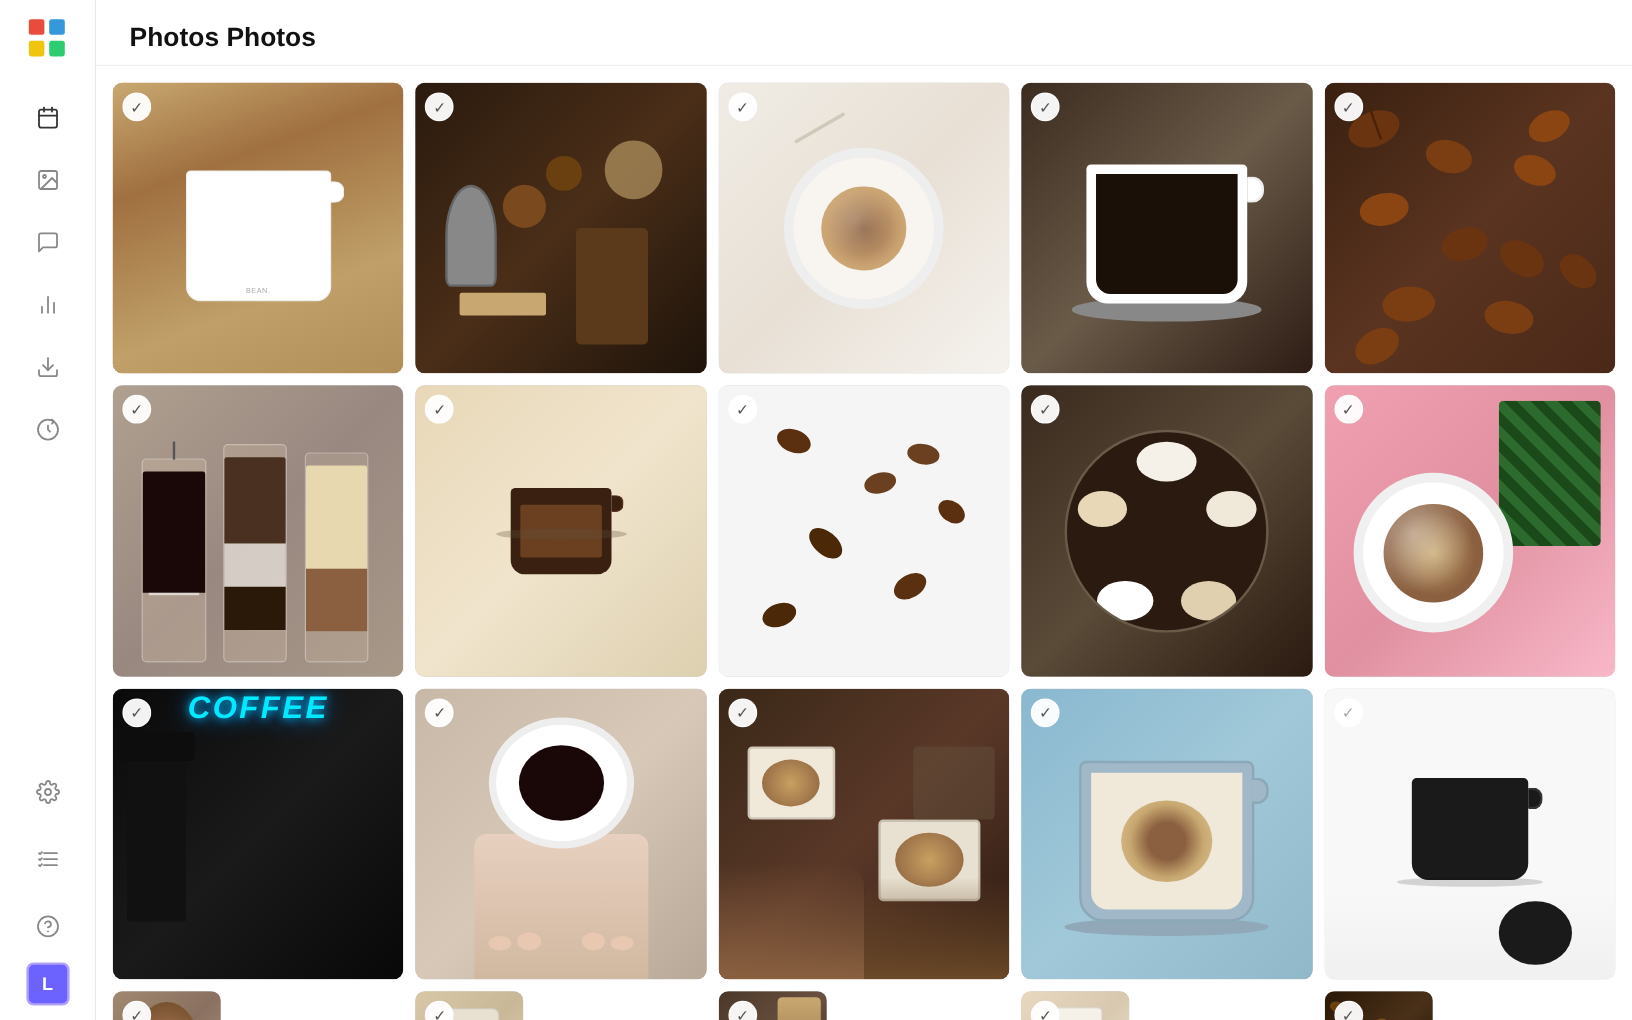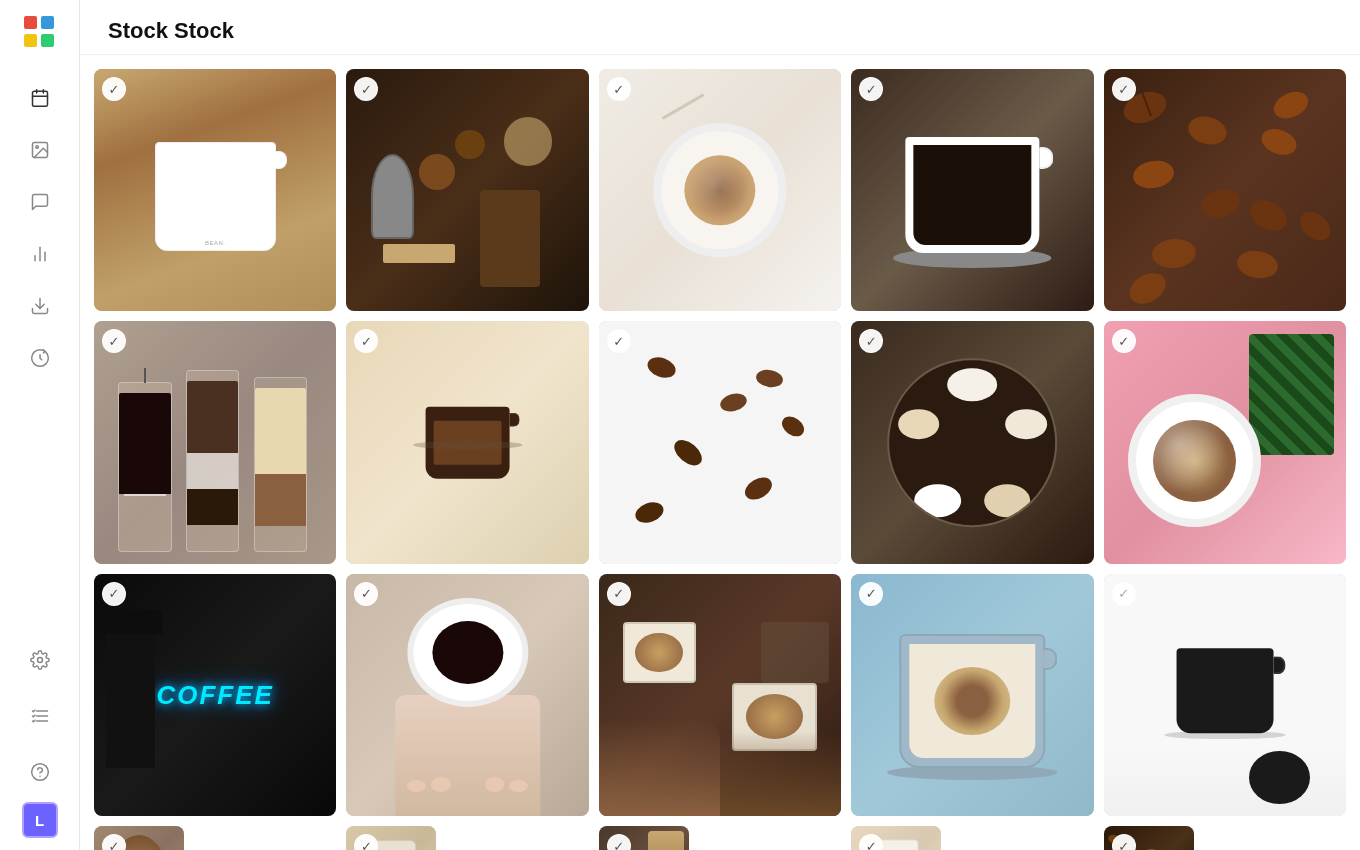--- a/index.html
+++ b/index.html
@@ -130,21 +130,21 @@
     .photo-item .check-icon.checked {
       background: rgba(255,255,255,0.95);
       color: #555;
     }
 
     
     .coffee-sign {
       position: absolute;
       inset: 0;
       display: flex;
-      align-items: center;
+      align-items: flex-start;
       justify-content: center;
     }
     .coffee-sign-text {
       font-size: 26px;
       font-weight: 900;
       color: #00eaff;
       text-shadow: 0 0 8px #00c0ff, 0 0 20px #0080ff;
       letter-spacing: 2px;
       font-style: italic;
     }
@@ -235,21 +235,21 @@
           <path d="M9.09 9a3 3 0 0 1 5.83 1c0 2-3 3-3 3"></path>
           <line x1="12" y1="17" x2="12.01" y2="17"></line>
         </svg>
     </div>
     <div class="sidebar-avatar">L</div>
   </div>
 </div>
 
 <div class="main">
   <div class="header">
-    <h1>Stock Stock</h1>
+    <h1>Photos Photos</h1>
   </div>
 
   <div class="photo-grid-container">
     <div class="photo-grid">
 
       <div class="photo-item" style="background: linear-gradient(135deg, #c9a882 0%, #a07850 40%, #d4b896 100%);">
         <div class="check-icon checked">✓</div>
 
         <div style="position:absolute;inset:0;background:linear-gradient(160deg,#c8a870 0%,#a07040 30%,#c0a068 70%,#b09058 100%);">
           <div style="position:absolute;bottom:25%;left:25%;width:50%;height:45%;background:#fff;border-radius:4px 4px 12px 12px;border:1.5px solid #eee;">

